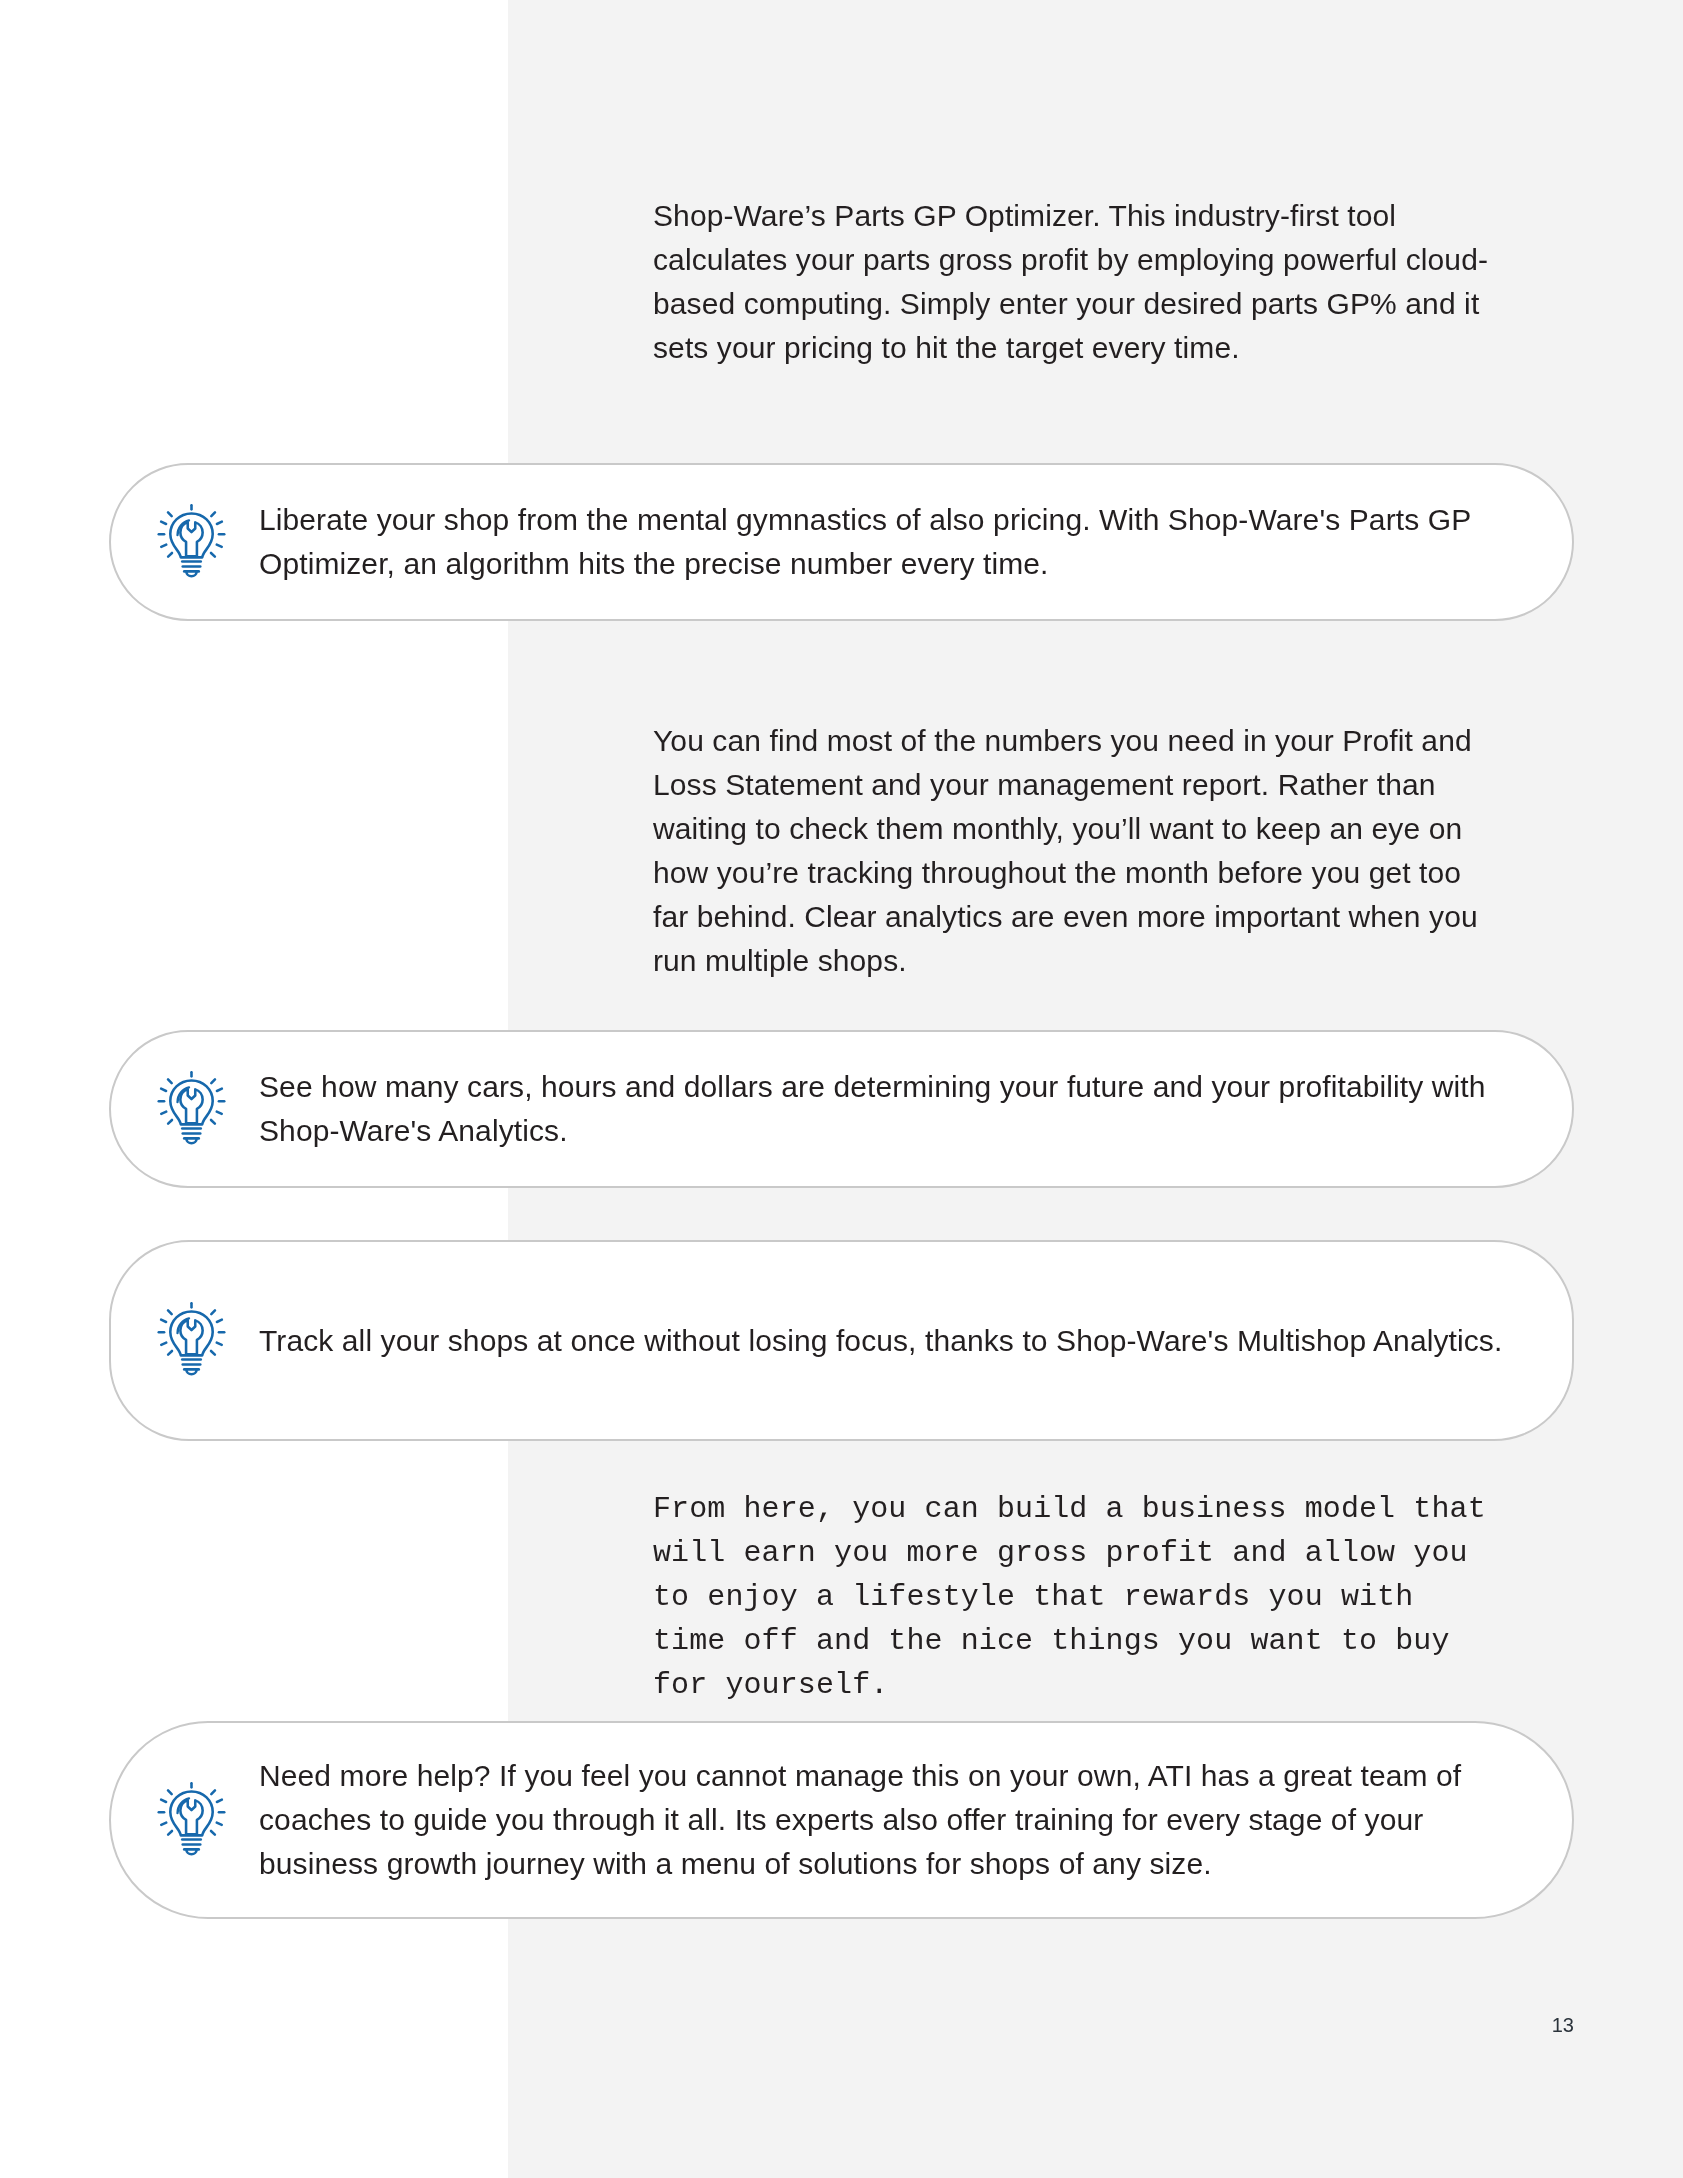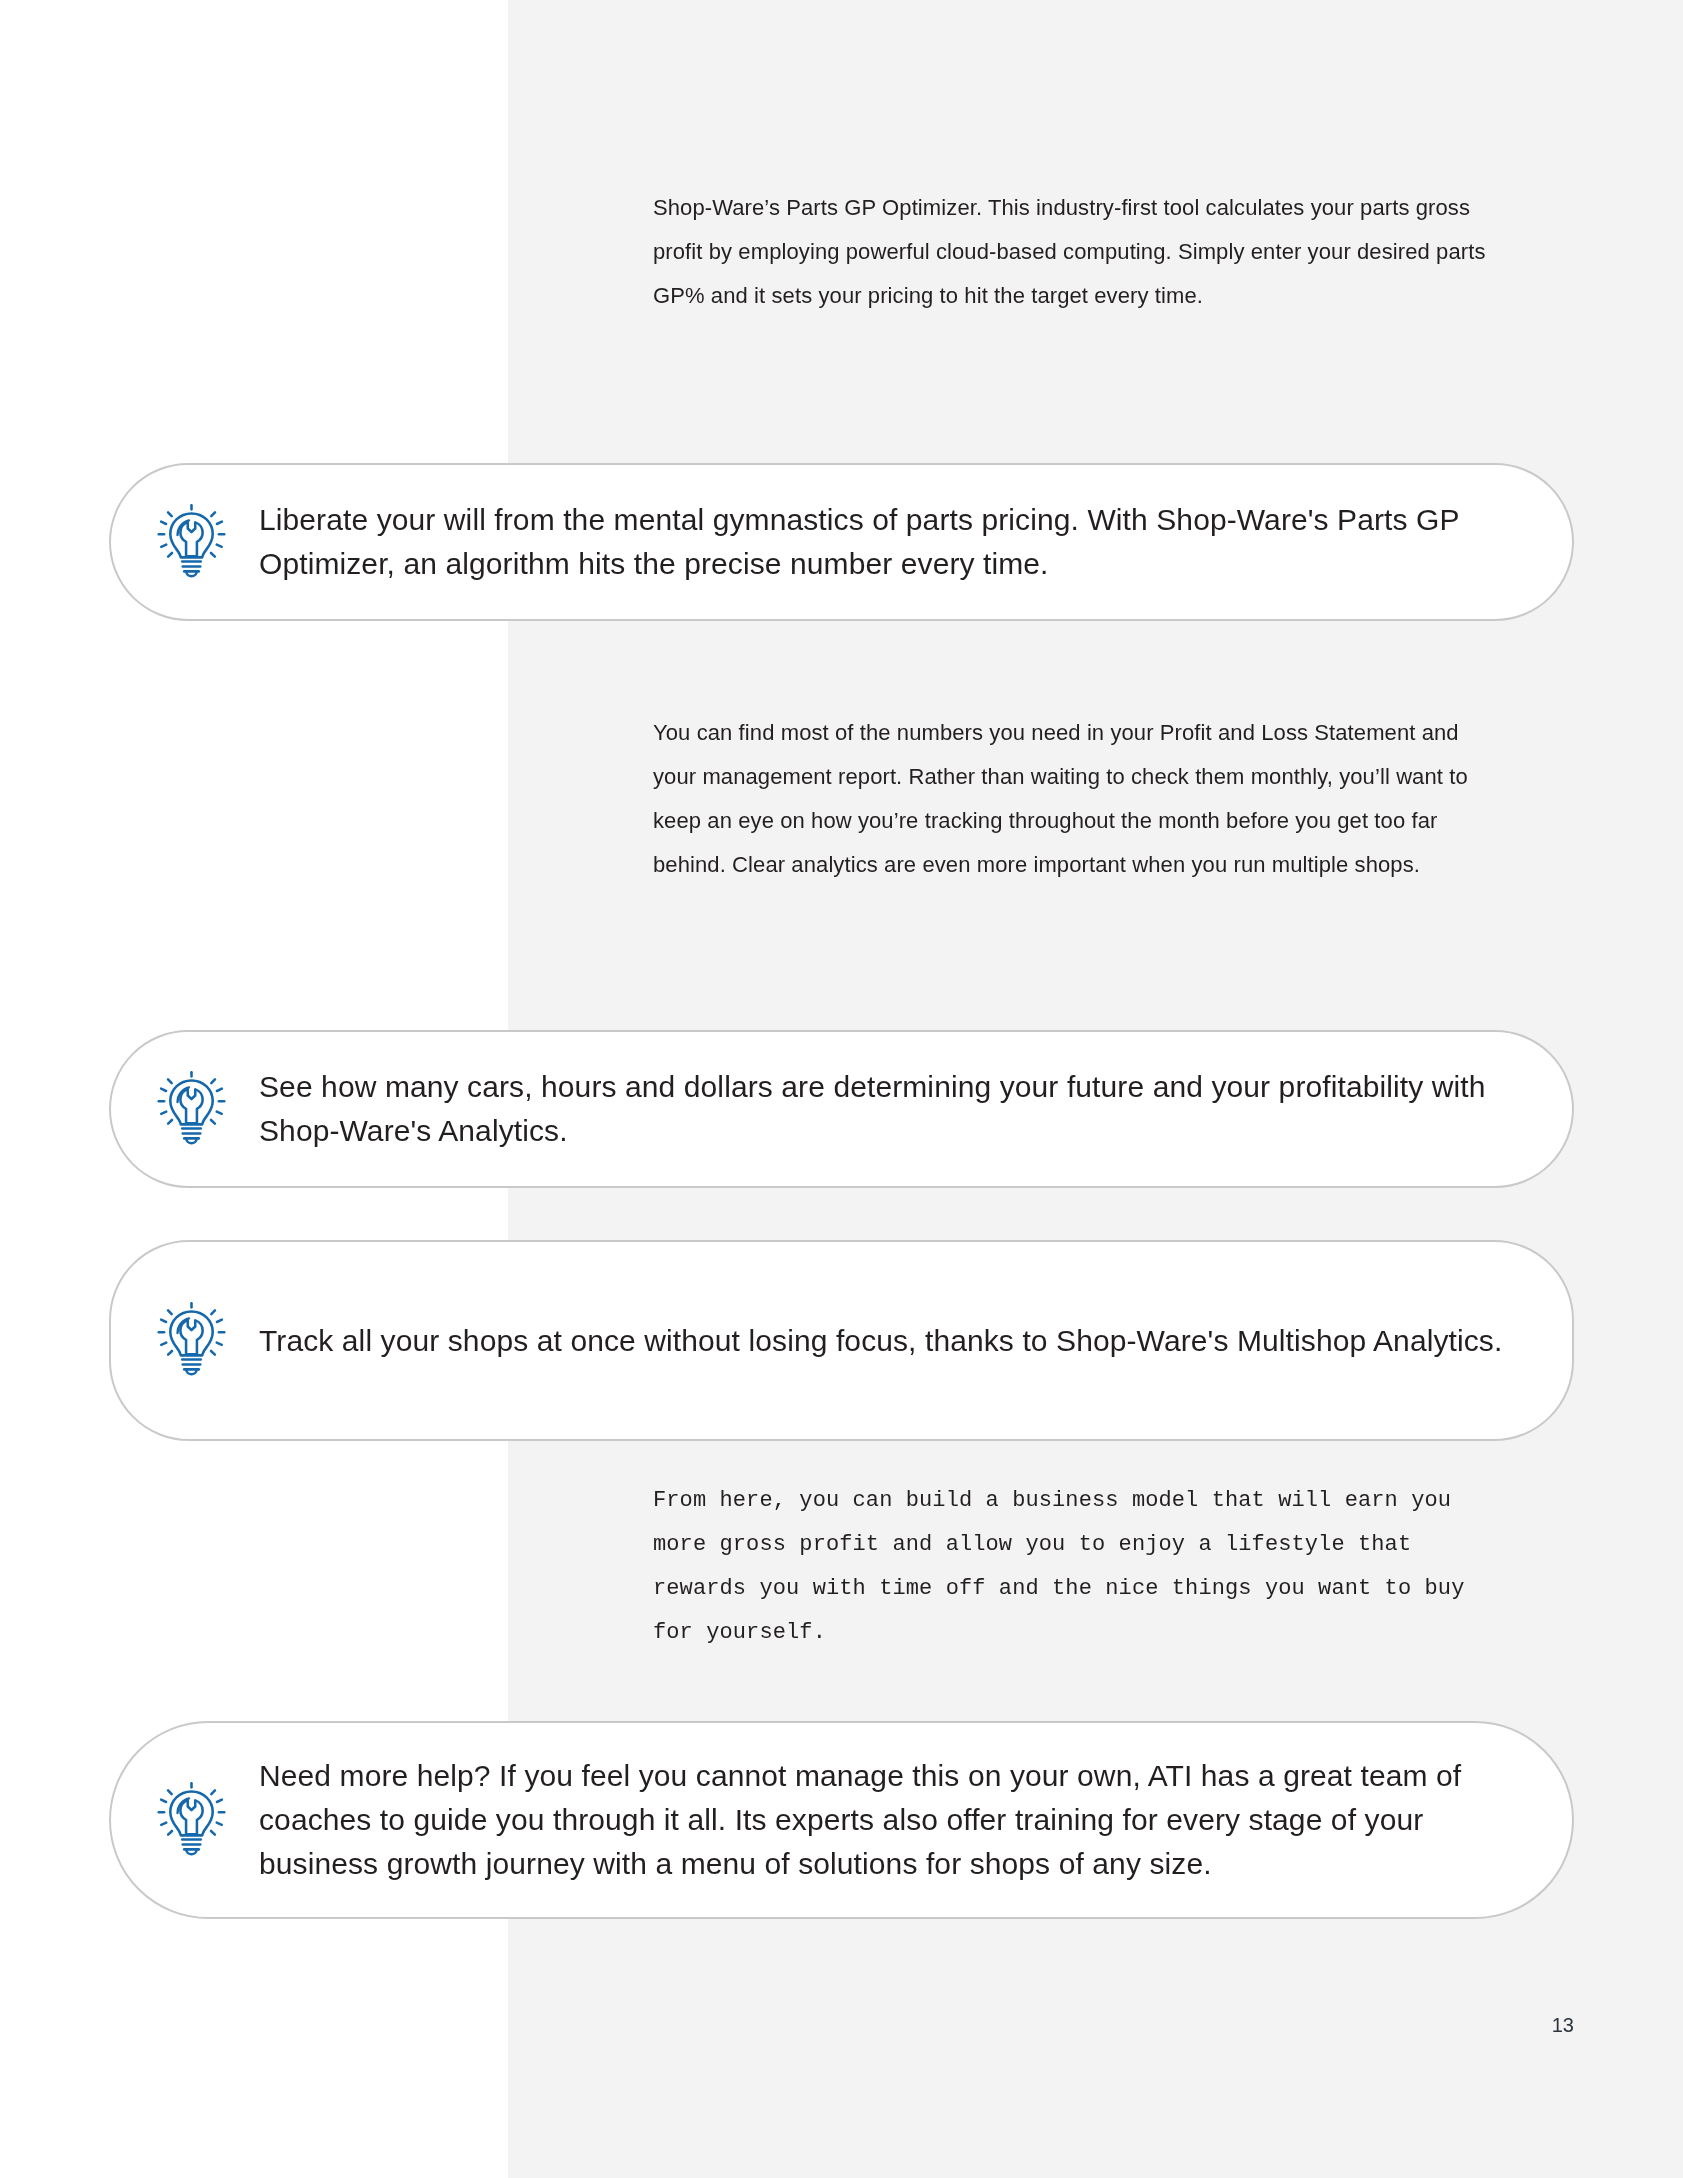--- a/index.html
+++ b/index.html
@@ -28,21 +28,21 @@
   #page-canvas {
     position: absolute;
     inset: 0;
   }
 
   
   .body-para {
     position: absolute;
     left: 653px;
     width: 837px;
-    font-size: 22px;
+    font-size: 30px;
     line-height: 44px;
     color: #231f20;
     letter-spacing: 0.1px;
     white-space: pre-line;
   }
 
   #para-1 { top: 164px; }
   #para-2 { top: 689px; }
   #para-3 { top: 1457px; font-family: Liberation Mono, monospace; }
 
@@ -130,21 +130,21 @@
 
         <path d="M63.8 30.6 h5.4"></path>
         <path d="M61.8 20.2 l5.0-2.3"></path>
         <path d="M61.6 41.2 l5.1 2.2"></path>
         <path d="M56.1 12.2 l3.7-3.8"></path>
         <path d="M55.8 49.6 l3.9 3.7"></path>
 
         <path d="M36 5.4 v-4.2"></path>
       </svg>
     </span>
-    <p class="callout-text"><b>Liberate</b><span> your will from the mental gymnastics of parts pricing. With Shop-Ware's Parts GP Optimizer, an algorithm hits the precise number every time.</span></p>
+    <p class="callout-text"><b>Liberate</b><span> your shop from the mental gymnastics of also pricing. With Shop-Ware's Parts GP Optimizer, an algorithm hits the precise number every time.</span></p>
   </div>
 
   <div class="callout r-2">
     <span class="callout-icon">
       <svg viewBox="0 0 72 78" xmlns="http://www.w3.org/2000/svg" fill="none" stroke="#1668ac" stroke-width="2.6" stroke-linecap="round" stroke-linejoin="round">
         <path d="M36 9.5 C24 9.5 14.5 18.8 14.5 30.4 c0 7.4 3.6 12.1 6.7 16.1 c2.2 2.9 3.6 5.1 3.9 7.6 h21.8 c0.3-2.5 1.7-4.7 3.9-7.6 c3.1-4 6.7-8.7 6.7-16.1 C57.5 18.8 48 9.5 36 9.5 Z"></path>
         <path d="M21.8 31.6 c0-7.6 5.2-13.6 11.7-15.1" stroke-width="2.3"></path>
         <path d="M32.2 18.6 v6.2 l3.8 3.6 l3.8-3.6 v-6.2 c4.6 1.5 7.5 5.7 7.5 10.3 c0 4-2.3 7.6-5.8 9.5 v14.5 h-11 V38.4 c-3.5-1.9-5.8-5.5-5.8-9.5 C24.7 24.3 27.6 20.1 32.2 18.6 Z"></path>
         <path d="M26.6 58.2 h18.8"></path>
         <path d="M27.1 63.3 h17.8"></path>

